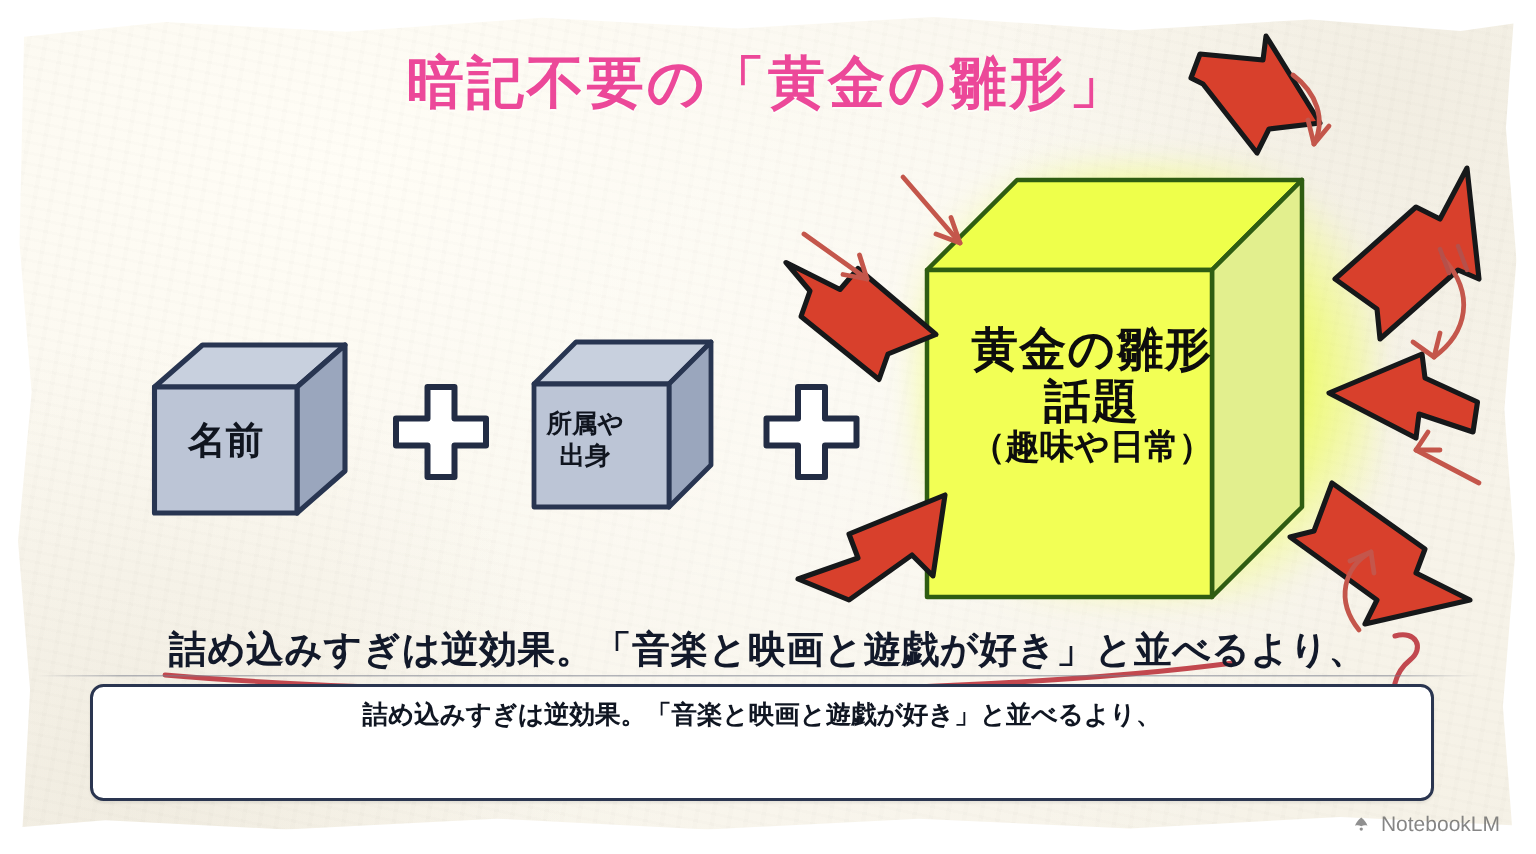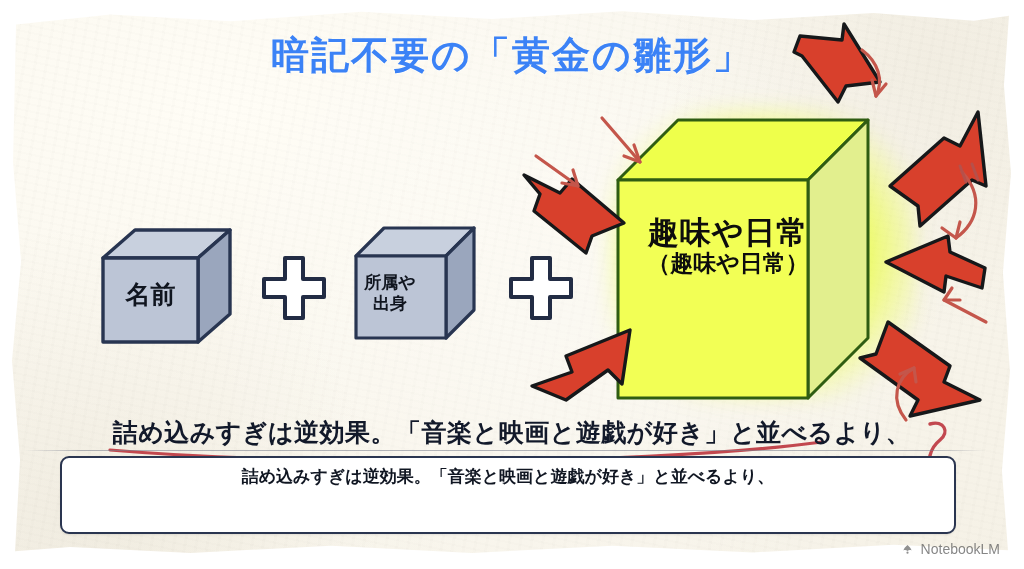--- a/index.html
+++ b/index.html
@@ -39,21 +39,21 @@
       radial-gradient(circle at 8% 92%, rgba(120,100,60,.06), transparent 28%),
       radial-gradient(circle at 92% 10%, rgba(120,100,60,.05), transparent 26%),
       radial-gradient(circle at 55% 55%, rgba(255,255,255,.28), transparent 60%);
   }
 
   .layer{position:absolute;inset:0;}
 
   
   #title{
     position:absolute;left:0;right:0;top:30px;text-align:center;
-    font-size:38px;font-weight:bold;color:#3b82f6;letter-spacing:2px;
+    font-size:38px;font-weight:bold;color:#ec4899;letter-spacing:2px;
     text-shadow:0 1px 0 rgba(255,255,255,.6);
   }
 
   
   .cube{position:absolute;font-family:Liberation Serif, serif;}
   .cube svg{display:block;overflow:visible;}
   .cube .lbl{
     position:absolute;left:0;right:0;text-align:center;
     font-weight:bold;color:#10151f;line-height:1.05;
     pointer-events:none;
@@ -164,21 +164,22 @@
   <div class="glow"></div>
   <svg width="330" height="300" viewBox="0 0 330 300" style="position:absolute;left:0;top:0;" aria-hidden="true">
 
     <polygon points="18,72 78,12 268,12 208,72" fill="#eeff4b" stroke="#2f5d12" stroke-width="3" stroke-linejoin="round"></polygon>
 
     <polygon points="208,72 268,12 268,230 208,290" fill="#e2ef8e" stroke="#2f5d12" stroke-width="3" stroke-linejoin="round"></polygon>
 
     <rect x="18" y="72" width="190" height="218" fill="#f2ff55" stroke="#2f5d12" stroke-width="3" stroke-linejoin="round"></rect>
   </svg>
   <div class="ytext">
-    <div class="l1">趣味や日常</div>
+    <div class="l1">黄金の雛形</div>
+    <div class="l2">話題</div>
     <div class="l3">（趣味や日常）</div>
   </div>
 </div>
 
 <svg class="layer" viewBox="0 0 1024 569" aria-hidden="true">
   <g fill="#d8402c" stroke="#16181a" stroke-width="3.4" stroke-linejoin="round">
 
     <polygon points="524,175 560,193 572,179 624,223 592,236 586,253 534,211 540,194"></polygon>
 
     <polygon points="800,36 842,40 844,24 880,82 846,86 838,102 802,56 794,52"></polygon>

